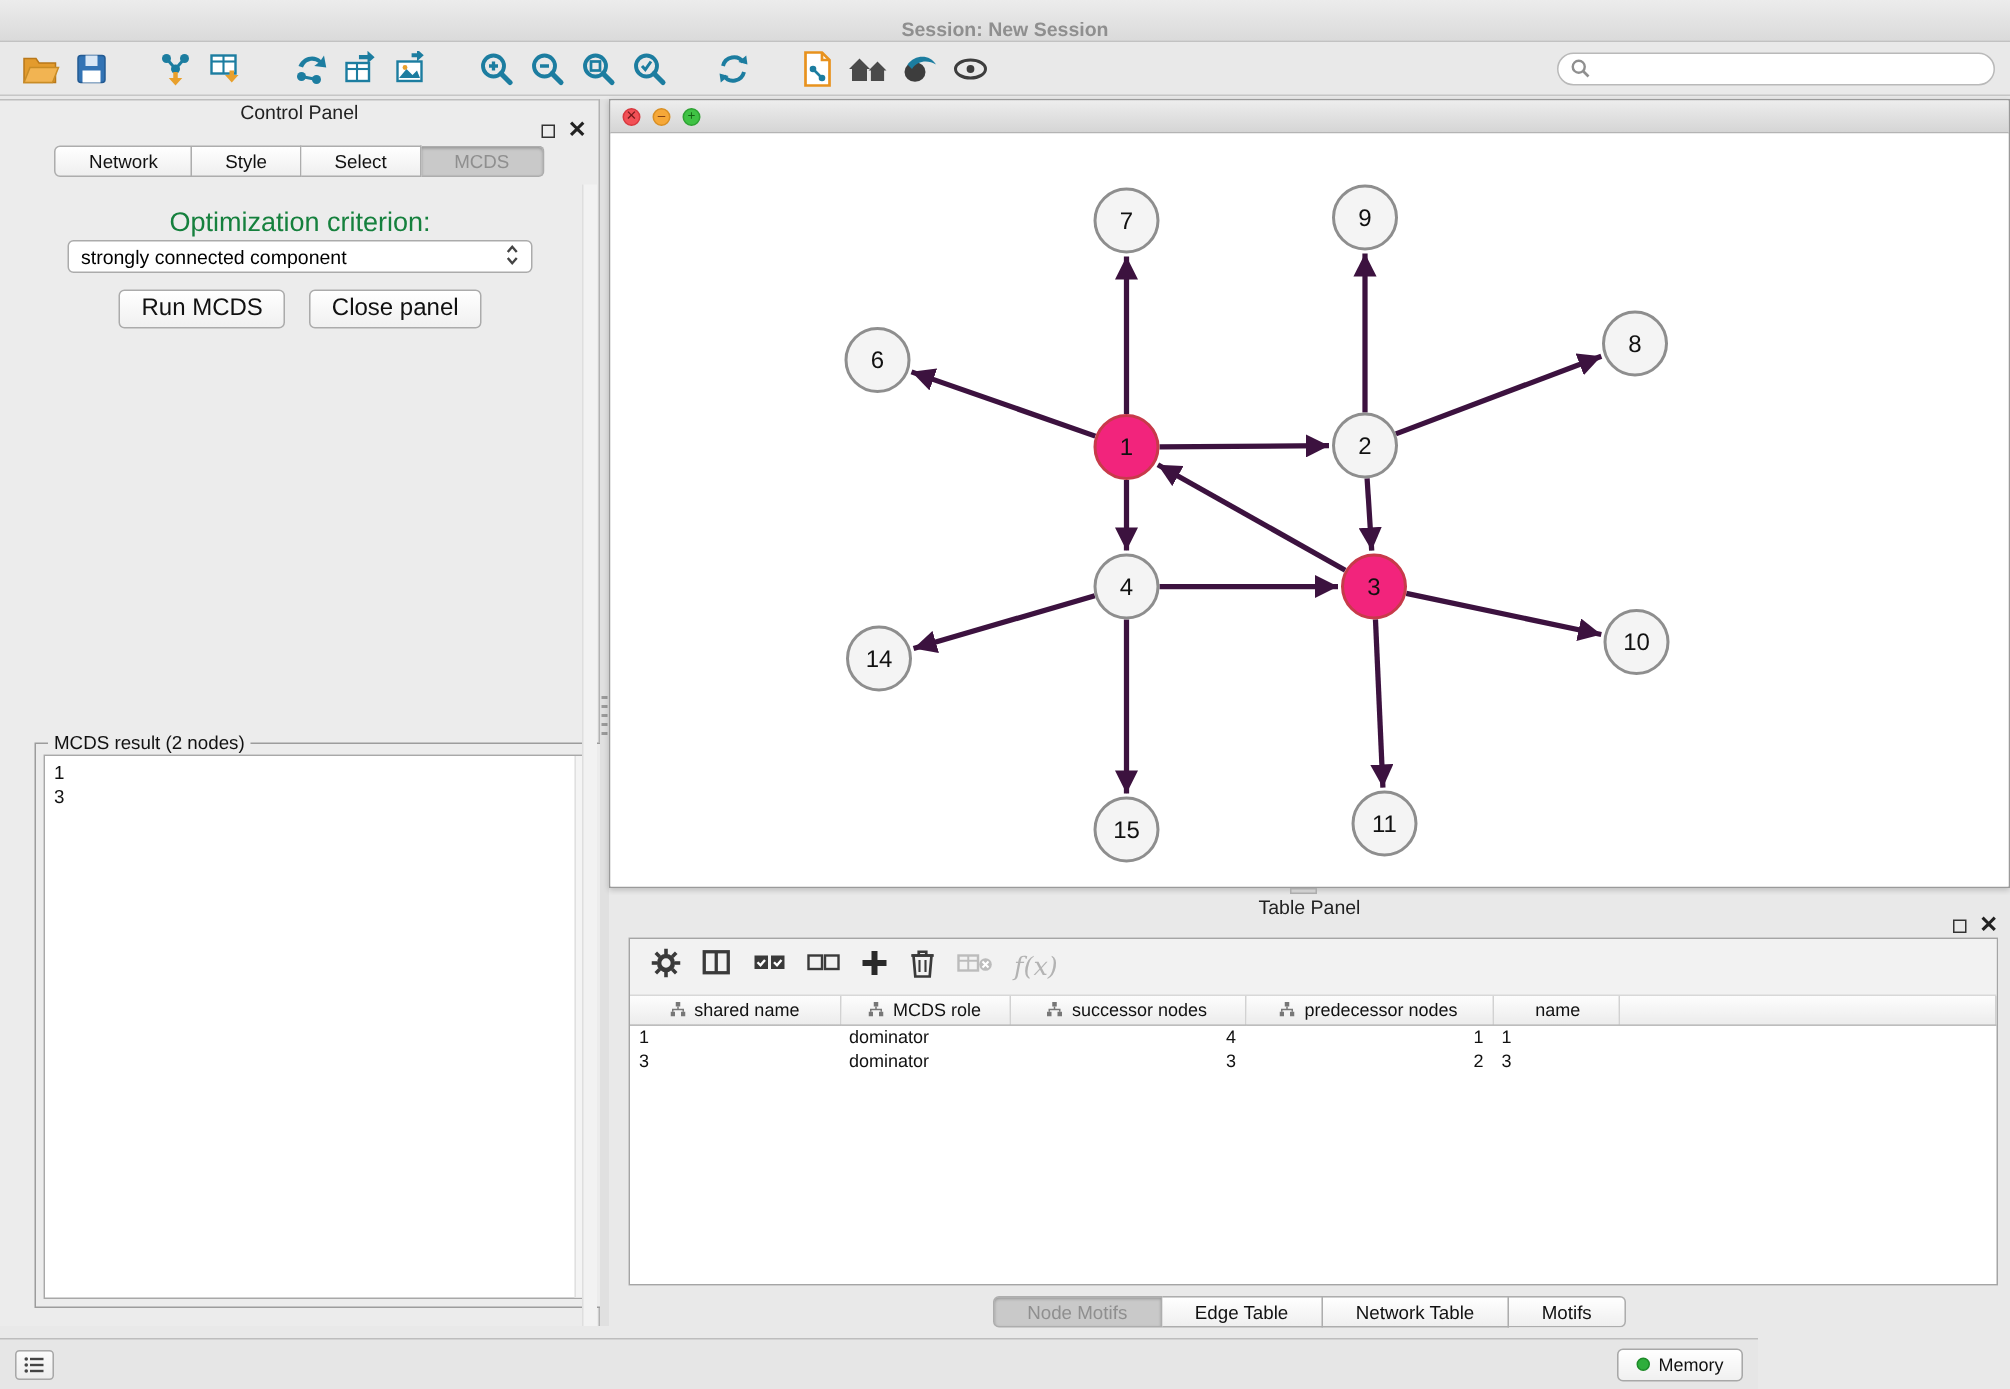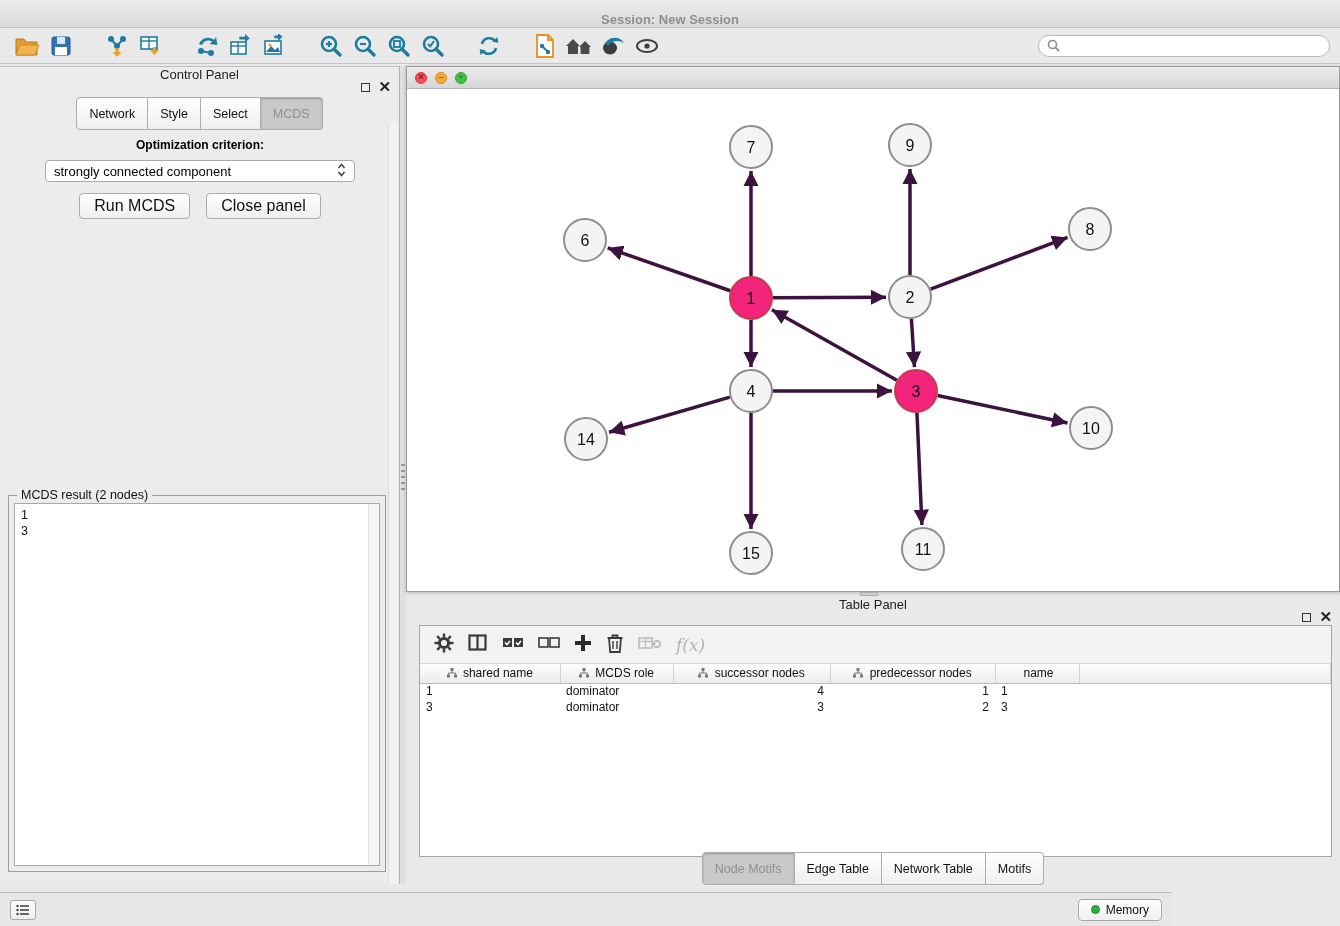--- a/index.html
+++ b/index.html
@@ -24,33 +24,33 @@
 
   
   .control-panel { position:absolute; left:0; top:66px; width:400px; height:818px;
     background:#ececec; border-top:1px solid #bdbdbd; border-right:1px solid #b2b2b2; }
   .panel-header { height:26px; display:flex; align-items:center; padding:0 8px; font-size:13px; color:#222;flex-direction:column; }
   .panel-header .hicons { margin-left:auto; display:flex; align-items:center; gap:8px; }
   .float-box { width:9px; height:9px; border:1.5px solid #333; background:transparent; }
   .close-x { font-size:15px; font-weight:bold; color:#222; line-height:10px; }
   .seg { display:inline-flex; }
   .seg .tab { background:linear-gradient(#ffffff,#efefef); border:1px solid #adadad; border-left-width:0;
-    padding:2px 12px; font-size:12.5px; color:#111; height:33px; }
+    padding:2px 22px; font-size:12.5px; color:#111; height:21px; }
   .seg .tab:first-child { border-left-width:1px; border-radius:4px 0 0 4px; }
   .seg .tab:last-child  { border-radius:0 4px 4px 0; }
   .seg .tab.pressed { background:#c9c9c9; color:#8f8f8f; box-shadow:inset 0 1px 2px rgba(0,0,0,.25); }
   .cp-tabs { position:absolute; left:0; top:30px; width:100%; text-align:center; }
-  .cp-label { position:absolute; left:0; top:71px; width:400px; text-align:center; font-size:12px; color:#000000;font-weight:bold; }
+  .cp-label { position:absolute; left:0; top:71px; width:400px; text-align:center; font-size:18px; color:#15803d; }
   .cp-dropdown { position:absolute; left:45px; top:93px; width:310px; height:22px; background:#fff;
     border:1px solid #ababab; border-radius:4px; display:flex; align-items:center; padding:0 8px; font-size:13px; }
   .cp-dropdown .chevrons { margin-left:auto; }
   .cp-buttons { position:absolute; left:0; top:126px; width:400px; display:flex; justify-content:center; gap:16px; }
   .mbtn { background:linear-gradient(#ffffff,#f0f0f0); border:1px solid #ababab; border-radius:4px;
     font-size:16px; padding:3px 14px; color:#111; }
-  .result-box { position:absolute; left:8px; top:428px; width:378px; bottom:12px;
+  .result-box { position:absolute; left:23px; top:428px; width:378px; bottom:12px;
     border:1px solid #9c9c9c; background:#ececec; }
   .result-legend { position:absolute; left:8px; top:-8px; background:#ececec; padding:0 4px; font-size:12.5px; color:#111; }
   .result-list { position:absolute; left:5px; right:5px; top:7px; bottom:5px; background:#fff;
     border:1px solid #a8a8a8; font-size:12.5px; padding:3px 6px; line-height:16px; color:#111; }
   .result-scroll { position:absolute; right:0; top:0; bottom:0; width:11px; background:#f4f4f4; border-left:1px solid #e0e0e0; }
   .cp-scroll { position:absolute; right:1px; top:56px; bottom:0; width:10px; background:#f2f2f2; border-left:1px solid #dedede; }
 
   
   .v-splitter { position:absolute; left:400px; top:66px; width:6px; height:818px; background:#e0e0e0; }
   .v-handle { position:absolute; left:1px; top:398px; width:4px; height:26px;

